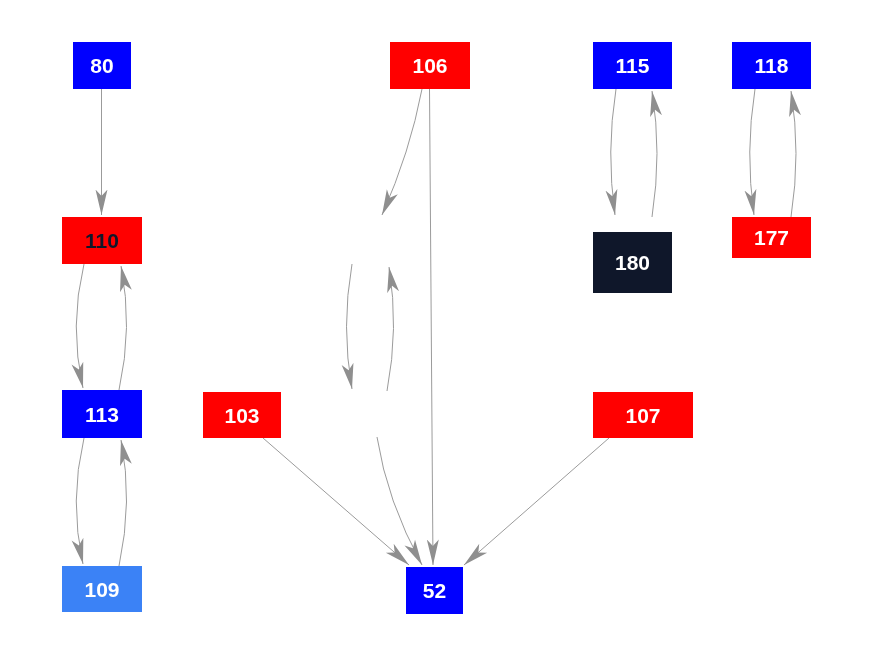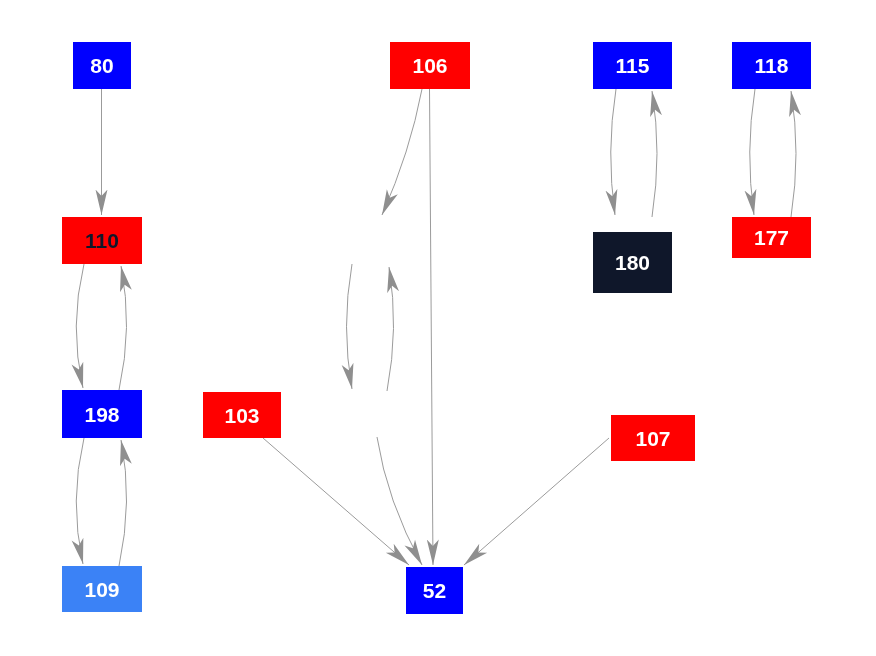--- a/index.html
+++ b/index.html
@@ -67,18 +67,18 @@
       </g>
   </svg>
 
 <div class="node" style="left: 73px; top: 42px; width: 58px; height: 47px; background: rgb(0, 0, 255); color: rgb(255, 255, 255);">80</div>
     <div class="node" style="left: 390px; top: 42px; width: 80px; height: 47px; background: rgb(255, 0, 0); color: rgb(255, 255, 255);">106</div>
     <div class="node" style="left: 593px; top: 42px; width: 79px; height: 47px; background: rgb(0, 0, 255); color: rgb(255, 255, 255);">115</div>
     <div class="node" style="left: 732px; top: 42px; width: 79px; height: 47px; background: rgb(0, 0, 255); color: rgb(255, 255, 255);">118</div>
     <div class="node" style="left: 62px; top: 217px; width: 80px; height: 47px; background: rgb(255, 0, 0); color: #0f172a;">110</div>
     <div class="node" style="left: 593px; top: 217px; width: 79px; height: 61px; background: #0f172a; color: rgb(255, 255, 255); margin-top: 15px;">180</div>
     <div class="node" style="left: 732px; top: 217px; width: 79px; height: 41px; background: rgb(255, 0, 0); color: rgb(255, 255, 255);">177</div>
-    <div class="node" style="left: 62px; top: 390px; width: 80px; height: 48px; background: rgb(0, 0, 255); color: rgb(255, 255, 255);">198</div>
+    <div class="node" style="left: 62px; top: 390px; width: 80px; height: 48px; background: rgb(0, 0, 255); color: rgb(255, 255, 255);">113</div>
     <div class="node" style="left: 203px; top: 392px; width: 78px; height: 46px; background: rgb(255, 0, 0); color: rgb(255, 255, 255);">103</div>
-    <div class="node" style="left: 611px; top: 392px; width: 84px; height: 46px; background: rgb(255, 0, 0); color: rgb(255, 255, 255); margin-top: 23px;">107</div>
+    <div class="node" style="left: 593px; top: 392px; width: 100px; height: 46px; background: rgb(255, 0, 0); color: rgb(255, 255, 255);">107</div>
     <div class="node" style="left: 62px; top: 566px; width: 80px; height: 46px; background: #3b82f6; color: rgb(255, 255, 255);">109</div>
     <div class="node" style="left: 406px; top: 567px; width: 57px; height: 47px; background: rgb(0, 0, 255); color: rgb(255, 255, 255);">52</div>
   </div>
 
 </body></html>

